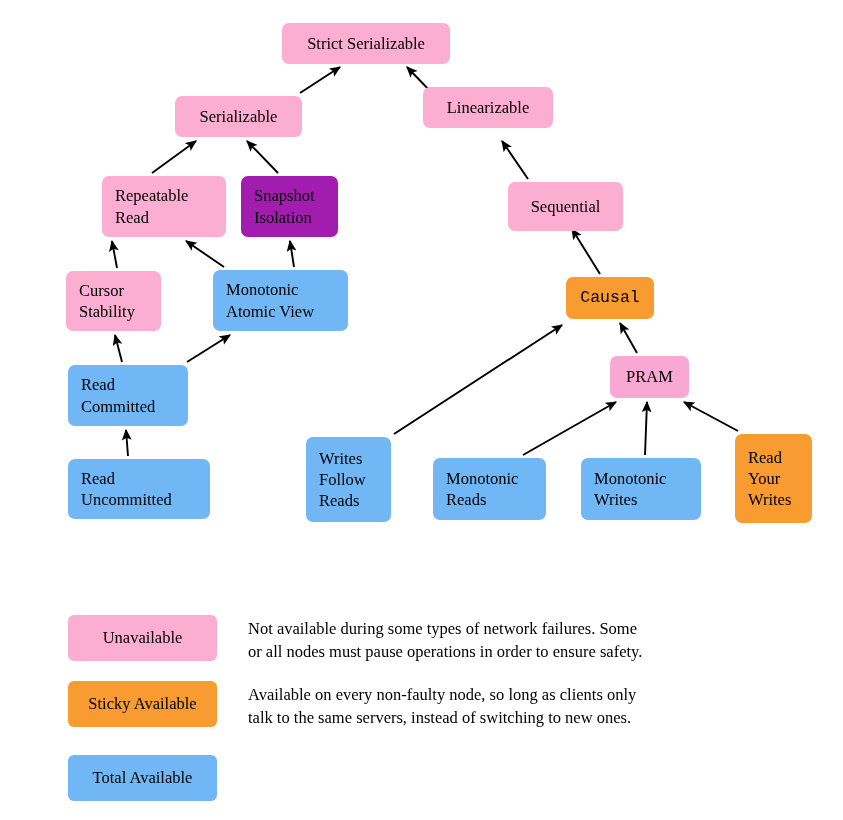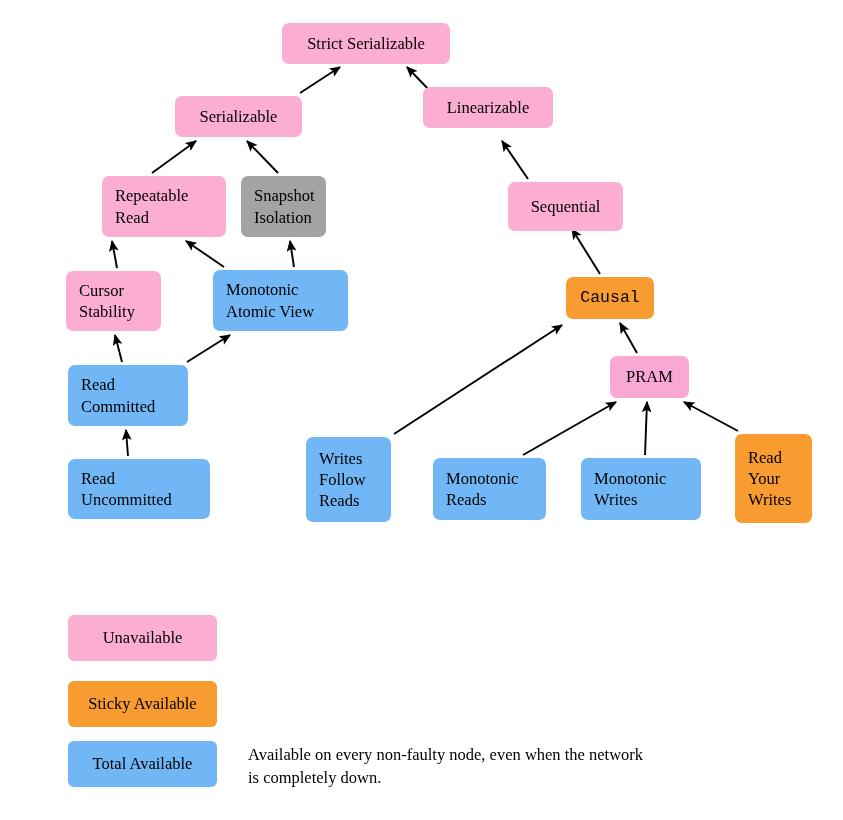--- a/index.html
+++ b/index.html
@@ -108,21 +108,21 @@
         <line x1="645" y1="455" x2="647" y2="402" stroke="#000000" stroke-width="1.9" marker-end="url(#arrowhead)"></line>
         <line x1="738" y1="431" x2="684" y2="402" stroke="#000000" stroke-width="1.9" marker-end="url(#arrowhead)"></line>
       </g>
   </svg>
   <div id="node-layer">
       <div class="node single" style="left: 282px; top: 23px; width: 168px; height: 41px; background: rgb(251, 173, 210);">Strict Serializable</div>
       <div class="node single" style="left: 175px; top: 96px; width: 127px; height: 41px; background: rgb(251, 173, 210); text-align: center;">Serializable</div>
       <div class="node single" style="left: 423px; top: 87px; width: 130px; height: 41px; background: rgb(251, 173, 210);">Linearizable</div>
       <div class="node multiline" style="left: 66px; top: 176px; width: 124px; height: 61px; background: rgb(251, 173, 210); margin-left: 36px;">Repeatable
 Read</div>
-      <div class="node multiline" style="left: 241px; top: 176px; width: 85px; height: 61px; background: #a3a3a3;">Snapshot
+      <div class="node multiline" style="left: 241px; top: 176px; width: 97px; height: 61px; background: #a21caf;">Snapshot
 Isolation</div>
       <div class="node single" style="left: 508px; top: 182px; width: 115px; height: 49px; background: rgb(251, 173, 210);">Sequential</div>
       <div class="node multiline" style="left: 66px; top: 271px; width: 95px; height: 60px; background: rgb(251, 173, 210);">Cursor
 Stability</div>
       <div class="node multiline" style="left: 213px; top: 270px; width: 135px; height: 61px; background: rgb(113, 182, 245);">Monotonic
 Atomic View</div>
       <div class="node single" style="left: 566px; top: 277px; width: 88px; height: 42px; background: rgb(248, 155, 48); font-family: Liberation Mono, monospace;">Causal</div>
       <div class="node multiline" style="left: 68px; top: 365px; width: 120px; height: 61px; background: rgb(113, 182, 245);">Read
 Committed</div>
       <div class="node single" style="left: 610px; top: 356px; width: 79px; height: 42px; background: #f9a8d4;">PRAM</div>
@@ -139,23 +139,25 @@
 Your
 Writes</div>
     </div>
 </div>
 
 <div id="legend">
 
   <div id="legend-rows">
       <div class="legend-row" style="top: 70px;">
         <div class="legend-swatch" style="background: rgb(251, 173, 210);">Unavailable</div>
+        <div class="legend-desc">Not available during some types of network failures. Some
+or all nodes must pause operations in order to ensure safety.</div>
       </div>
       <div class="legend-row" style="top: 136px;">
         <div class="legend-swatch" style="background: rgb(248, 155, 48);">Sticky Available</div>
+        <div class="legend-desc">Available on every non-faulty node, so long as clients only
+talk to the same servers, instead of switching to new ones.</div>
       </div>
-      <div class="legend-row" style="top: 196px;">
+      <div class="legend-row" style="top: 210px;">
         <div class="legend-swatch" style="background: rgb(113, 182, 245);">Total Available</div>
-        <div class="legend-desc">Available on every non-faulty node, even when the network
-is completely down.</div>
       </div>
     </div>
 </div>
 
 </body></html>

